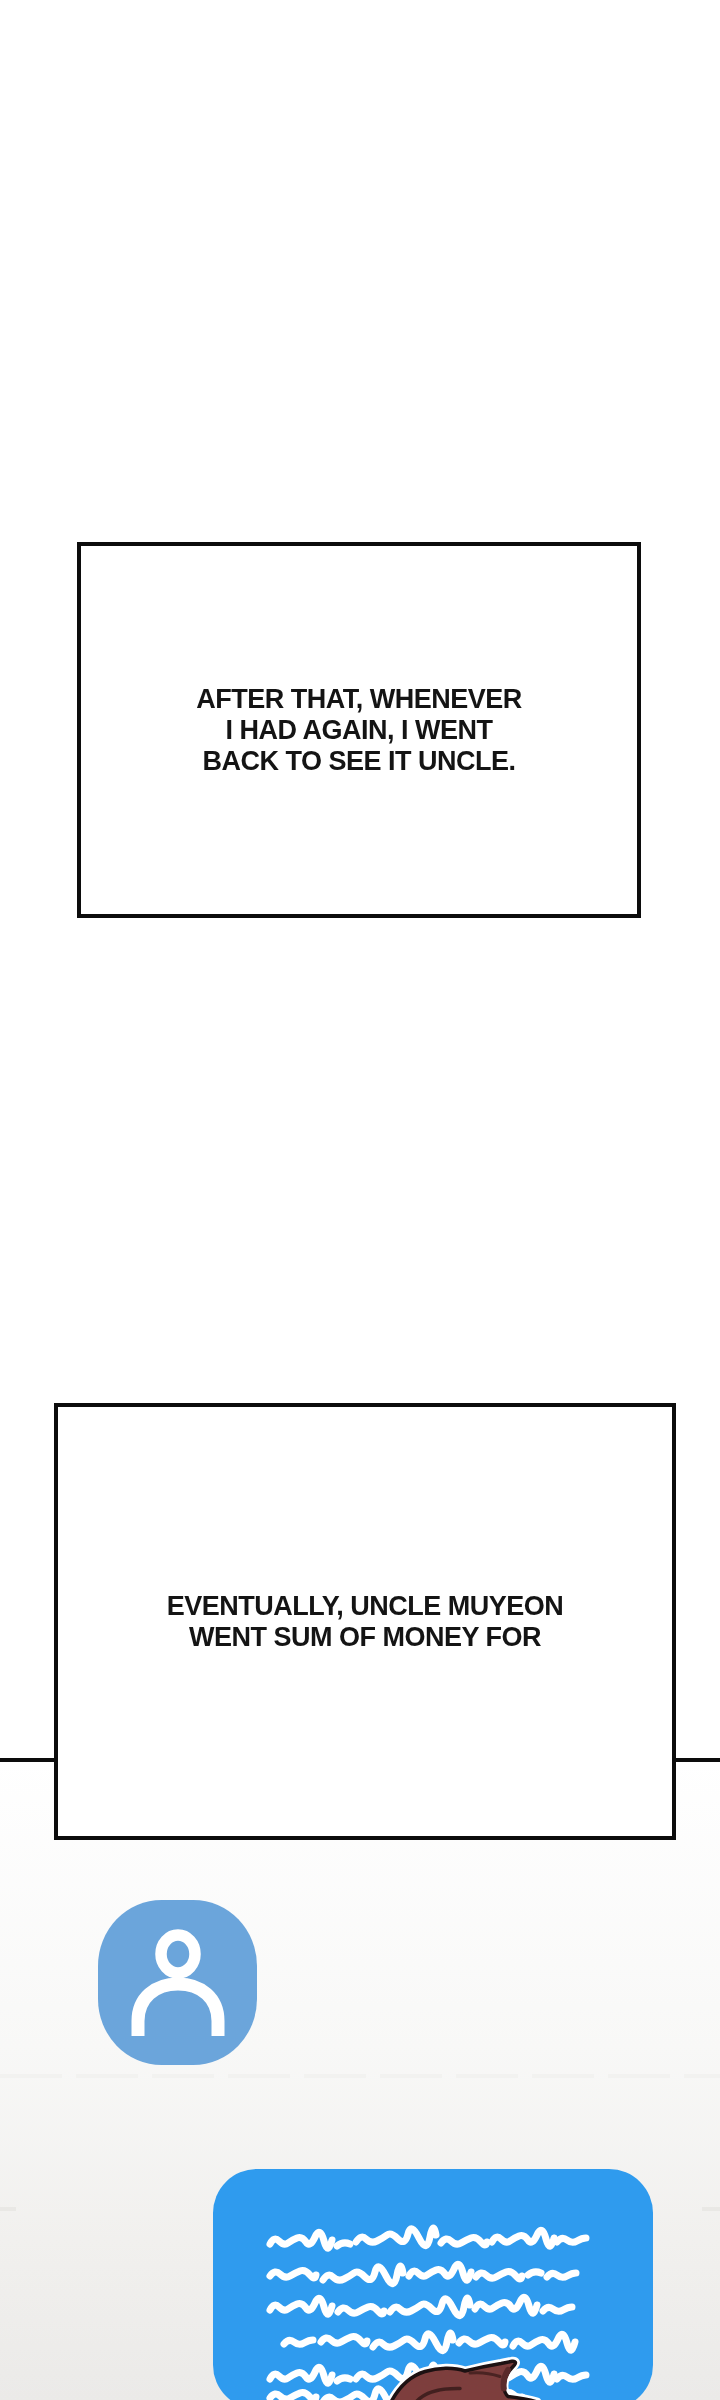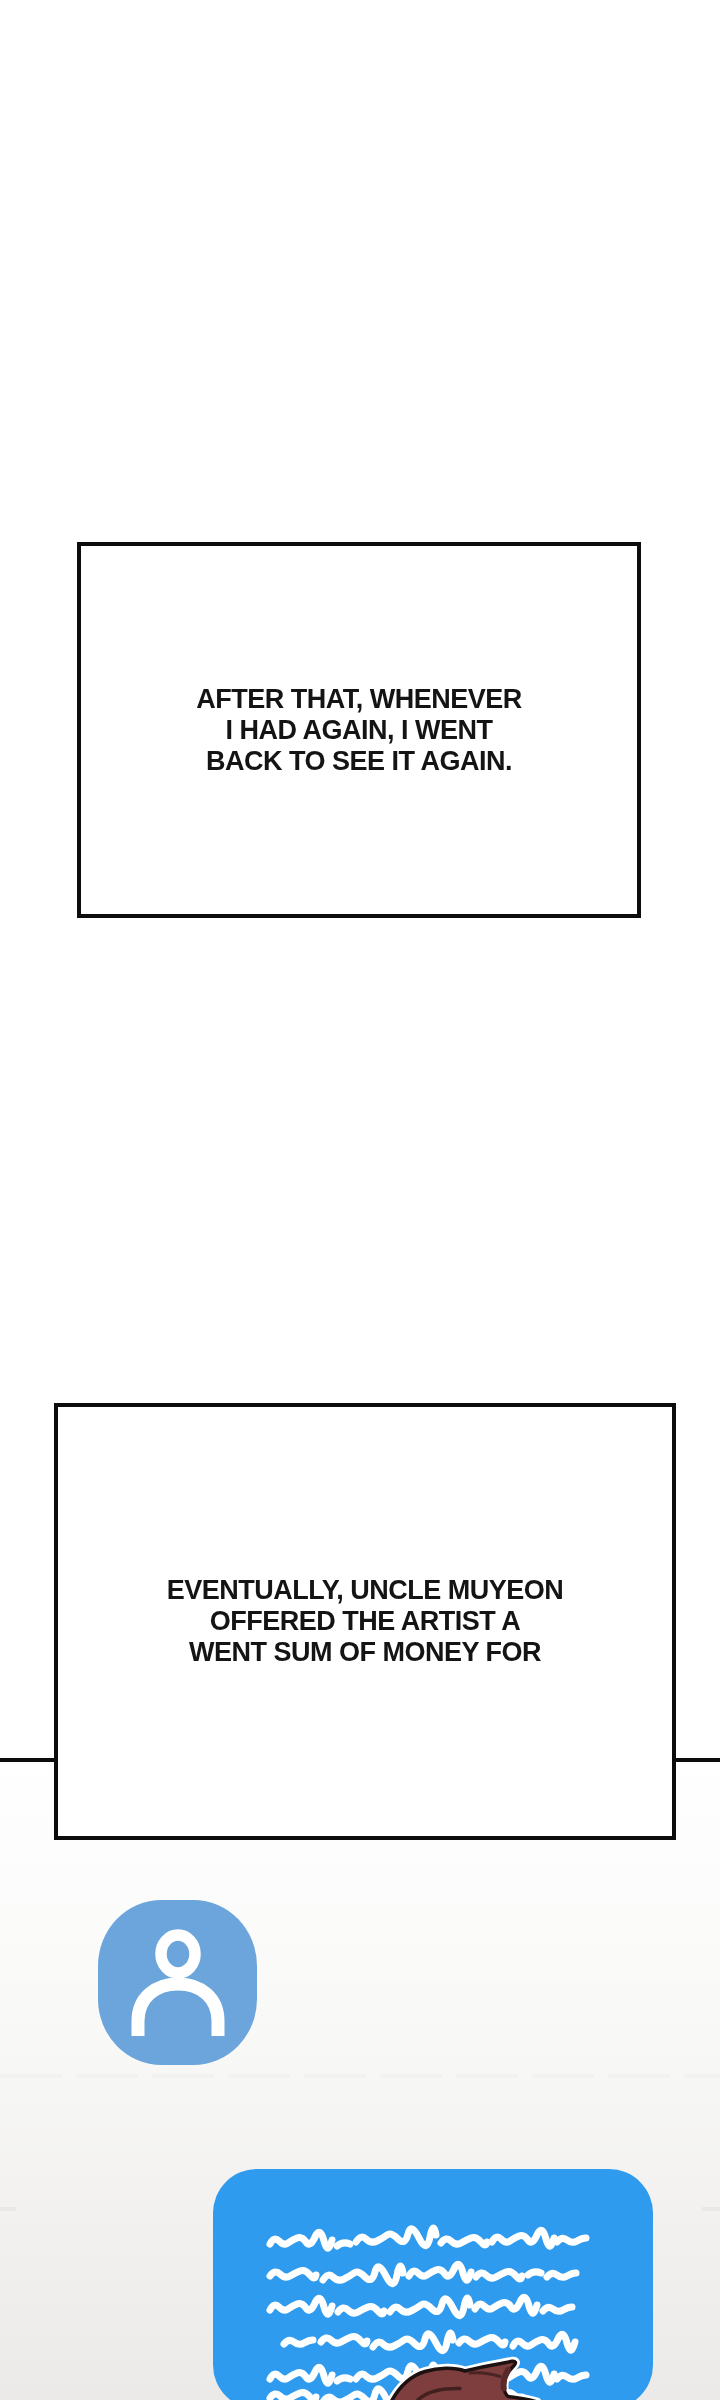--- a/index.html
+++ b/index.html
@@ -70,26 +70,25 @@
 
   <div class="bottom-bg"></div>
   <div class="divider"></div>
   <div class="faint-dashed"></div>
   <div class="edge-mark left"></div>
   <div class="edge-mark right"></div>
 
   <div class="panel panel-1">
     <div class="caption-line">AFTER THAT, WHENEVER</div>
     <div class="caption-line">I HAD AGAIN, I WENT</div>
-    <div class="caption-line">BACK TO SEE IT AGAIN.</div>
+    <div class="caption-line">BACK TO SEE IT UNCLE.</div>
   </div>
 
   <div class="panel panel-2">
     <div class="caption-line">EVENTUALLY, UNCLE MUYEON</div>
-    <div class="caption-line">OFFERED THE ARTIST A</div>
     <div class="caption-line">WENT SUM OF MONEY FOR</div>
   </div>
 
   <div class="avatar">
     <svg width="159" height="165" viewBox="0 0 159 165">
       <ellipse cx="80" cy="54" rx="17" ry="19" fill="none" stroke="#ffffff" stroke-width="11.5"></ellipse>
       <path d="M40,136 L40,121 C40,98 57,84 80,84 C103,84 120,98 120,121 L120,136" fill="none" stroke="#ffffff" stroke-width="13"></path>
     </svg>
   </div>
 

